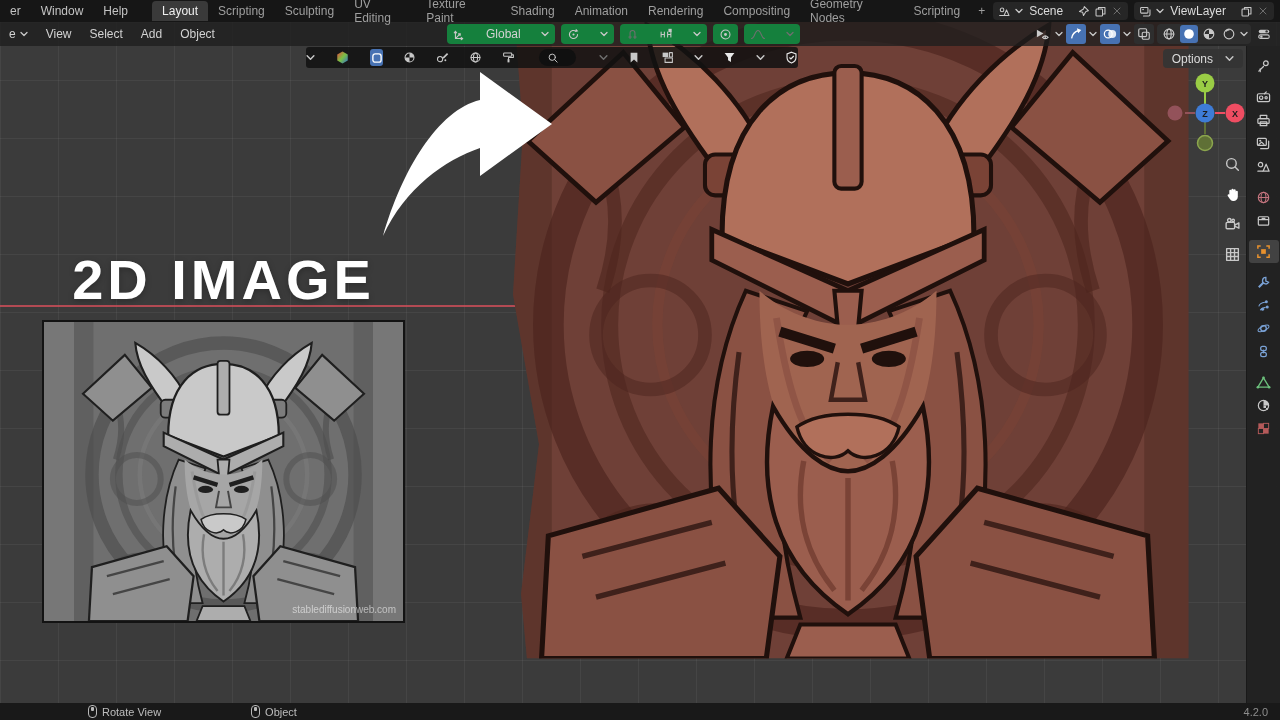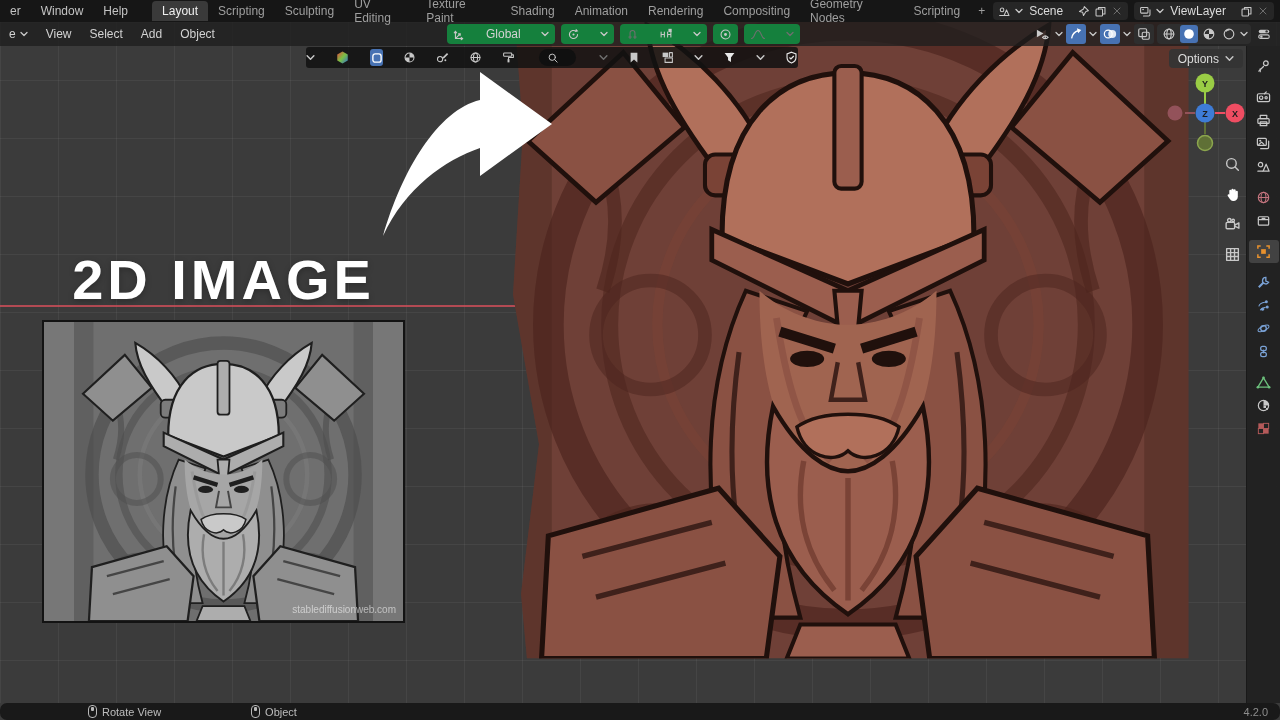--- a/index.html
+++ b/index.html
@@ -74,41 +74,41 @@
           letter-spacing:4px;white-space:nowrap;text-shadow:0 2px 8px rgba(0,0,0,.3);z-index:4;}
   .arrow-swoosh{position:absolute;left:350px;top:38px;z-index:4;}
 
   
   .pal-gray{--bg:#6f6f6f;--line:#4d4d4d;--mid:#8f8f8f;--mid2:#7c7c7c;--hi:#c9c9c9;--hi2:#adadad;
             --face:#a6a6a6;--face2:#979797;--dk2:#454545;--dk3:#1f1f1f;}
   .pal-red{--bg:#6f4037;--line:#4c241d;--mid:#8a5143;--mid2:#7a4336;--hi:#b1705b;--hi2:#9b5e4e;
            --face:#a06450;--face2:#8c5143;--dk2:#3f211b;--dk3:#20100c;}
 
   
-  .options-btn{position:absolute;right:37px;top:27px;z-index:5;display:flex;align-items:center;gap:6px;
+  .options-btn{position:absolute;right:37px;top:27px;z-index:5;display:flex;align-items:center;gap:12px;
                background:rgba(52,52,52,.92);border-radius:4px;padding:2px 9px;height:19px;
                font-size:12px;color:#dcdcdc;}
 
   
   .nav-gizmo{position:absolute;left:1160px;top:14px;z-index:4;}
   .gz-label{font-size:9px;font-weight:bold;fill:#1c1c1c;text-anchor:middle;}
   .side-tools{position:absolute;left:1221px;top:131px;z-index:4;display:flex;flex-direction:column;gap:8px;}
   .side-tools .tbtn{width:22px;height:22px;}
 
   
   .props-rail{position:absolute;right:0;top:24px;width:34px;height:657px;background:rgba(33,33,33,.96);
               border-left:1px solid #191919;z-index:5;display:flex;flex-direction:column;
               align-items:center;padding-top:9px;}
   .ptab{width:30px;height:23px;display:flex;align-items:center;justify-content:center;border-radius:3px;}
   .ptab.active{background:#424242;}
   .pgap{height:8px;flex:none;}
 
   
   .statusbar{position:absolute;left:0;bottom:0;width:1280px;height:17px;background:#191919;
-             display:flex;align-items:center;font-size:11px;color:#bdbdbd;z-index:6;border-radius:7px;}
+             display:flex;align-items:center;font-size:11px;color:#bdbdbd;z-index:6;}
   .status-hint{display:flex;align-items:center;gap:5px;}
   .mouse-ic{width:9px;height:13px;border:1px solid #b9b9b9;border-radius:4px;position:relative;flex:none;}
   .mouse-ic::after{content:"";position:absolute;left:2px;top:1px;width:3px;height:4px;background:#b9b9b9;border-radius:1px;}
   .ver{margin-left:auto;margin-right:12px;color:#8d8d8d;}
 </style>
 </head>
 <body>
 
 <div class="stage">
 

